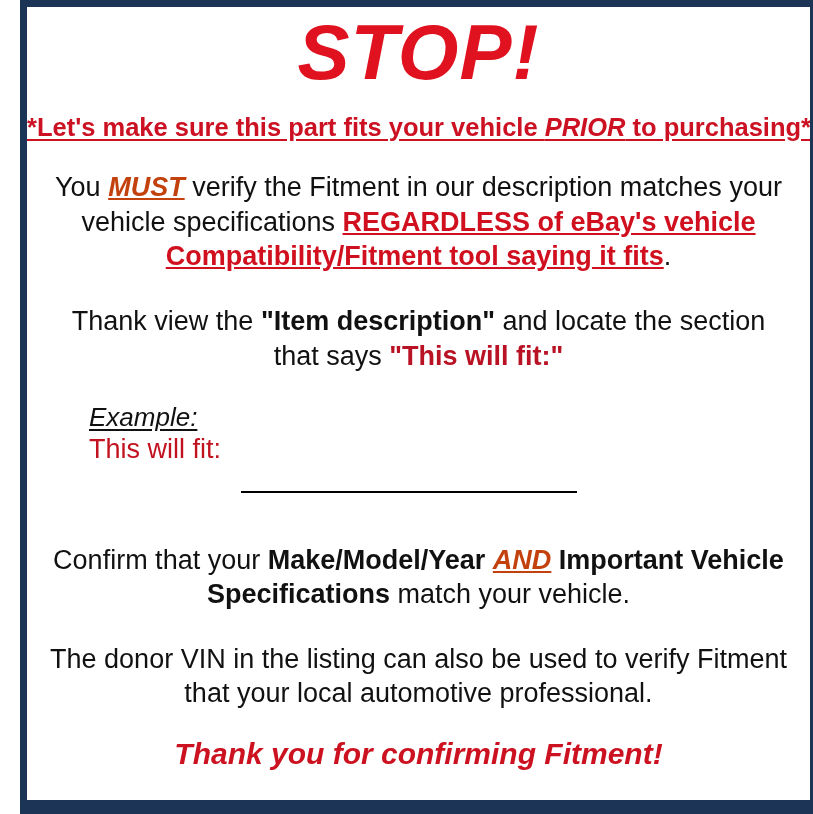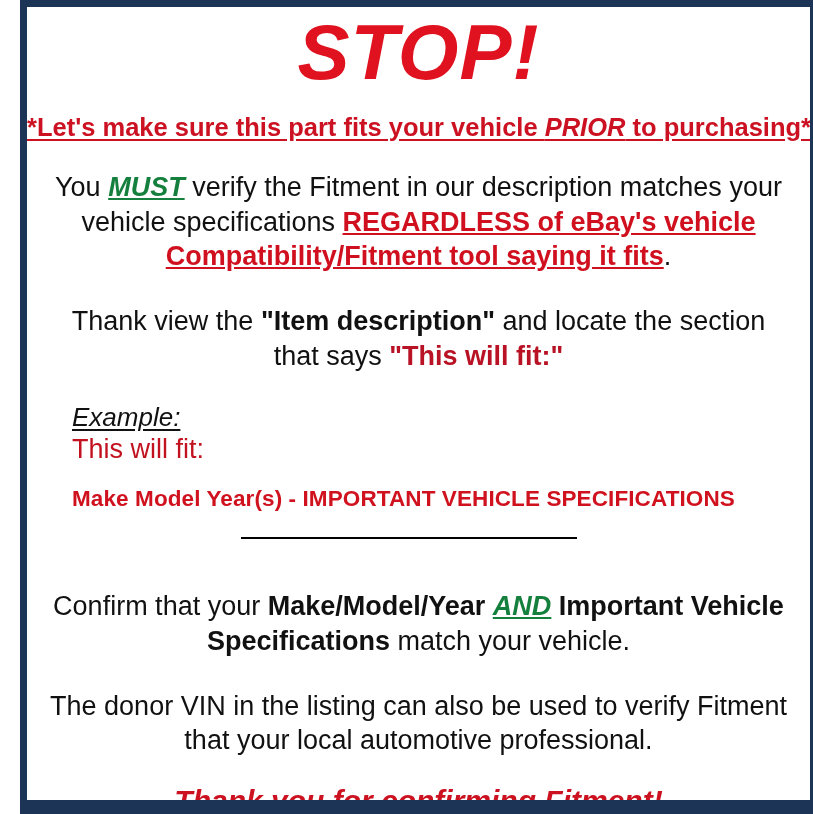--- a/index.html
+++ b/index.html
@@ -71,40 +71,40 @@
     line-height: 1.28;
     color: #111111;
     width: 740px;
   }
   #para-must { padding-top: 28px; }
   #para-view { padding-top: 30px; }
   #para-confirm { padding-top: 30px; }
   #para-vin { padding-top: 30px; }
 
   .red-bold-ital-ul {
-    color: #15803d;
+    color: #c2410c;
     font-weight: bold;
     font-style: italic;
     text-decoration: underline;
     text-underline-offset: 2px;
   }
   .red-bold-ul {
     color: #D0101F;
     font-weight: bold;
     text-decoration: underline;
     text-underline-offset: 2px;
     text-align: center;
   }
   .blk-bold { font-weight: bold; color: #111111; }
   .red-bold { color: #B81224; font-weight: bold; }
 
   
   #example-block {
     text-align: left;
-    padding-left: 45px;
+    padding-left: 62px;
     padding-top: 30px;
   }
   #example-label {
     font-size: 26px;
     font-style: italic;
     color: #111111;
     text-decoration: underline;
     text-underline-offset: 3px;
     line-height: 1.1;
   }
@@ -156,21 +156,20 @@
 
     <div id="subtitle"><span>*Let's make sure this part fits your vehicle </span><span class="ital">PRIOR</span><span> to purchasing*</span></div>
 
     <div class="para" id="para-must"><span>You </span><span class="red-bold-ital-ul">MUST</span><span> verify the Fitment in our description matches your vehicle specifications </span><span class="red-bold-ul">REGARDLESS of eBay's vehicle Compatibility/Fitment tool saying it fits</span><span>.</span></div>
 
     <div class="para" id="para-view"><span>Thank view the </span><span class="blk-bold">"Item description"</span><span> and locate the section that says </span><span class="red-bold">"This will fit:"</span></div>
 
     <div id="example-block">
       <div id="example-label">Example:</div>
       <div id="example-fit">This will fit:</div>
-      <div id="example-spec">Make Model Year(s) - IMPORTANT VEHICLE SPECIFICATIONS</div>
     </div>
 
     <div id="divider-wrap">
       <div id="divider"></div>
     </div>
 
     <div class="para" id="para-confirm"><span>Confirm that your </span><span class="blk-bold">Make/Model/Year</span><span> </span><span class="red-bold-ital-ul">AND</span><span> </span><span class="blk-bold">Important Vehicle Specifications</span><span> match your vehicle.</span></div>
 
     <div class="para" id="para-vin">The donor VIN in the listing can also be used to verify Fitment that your local automotive professional.</div>
 

